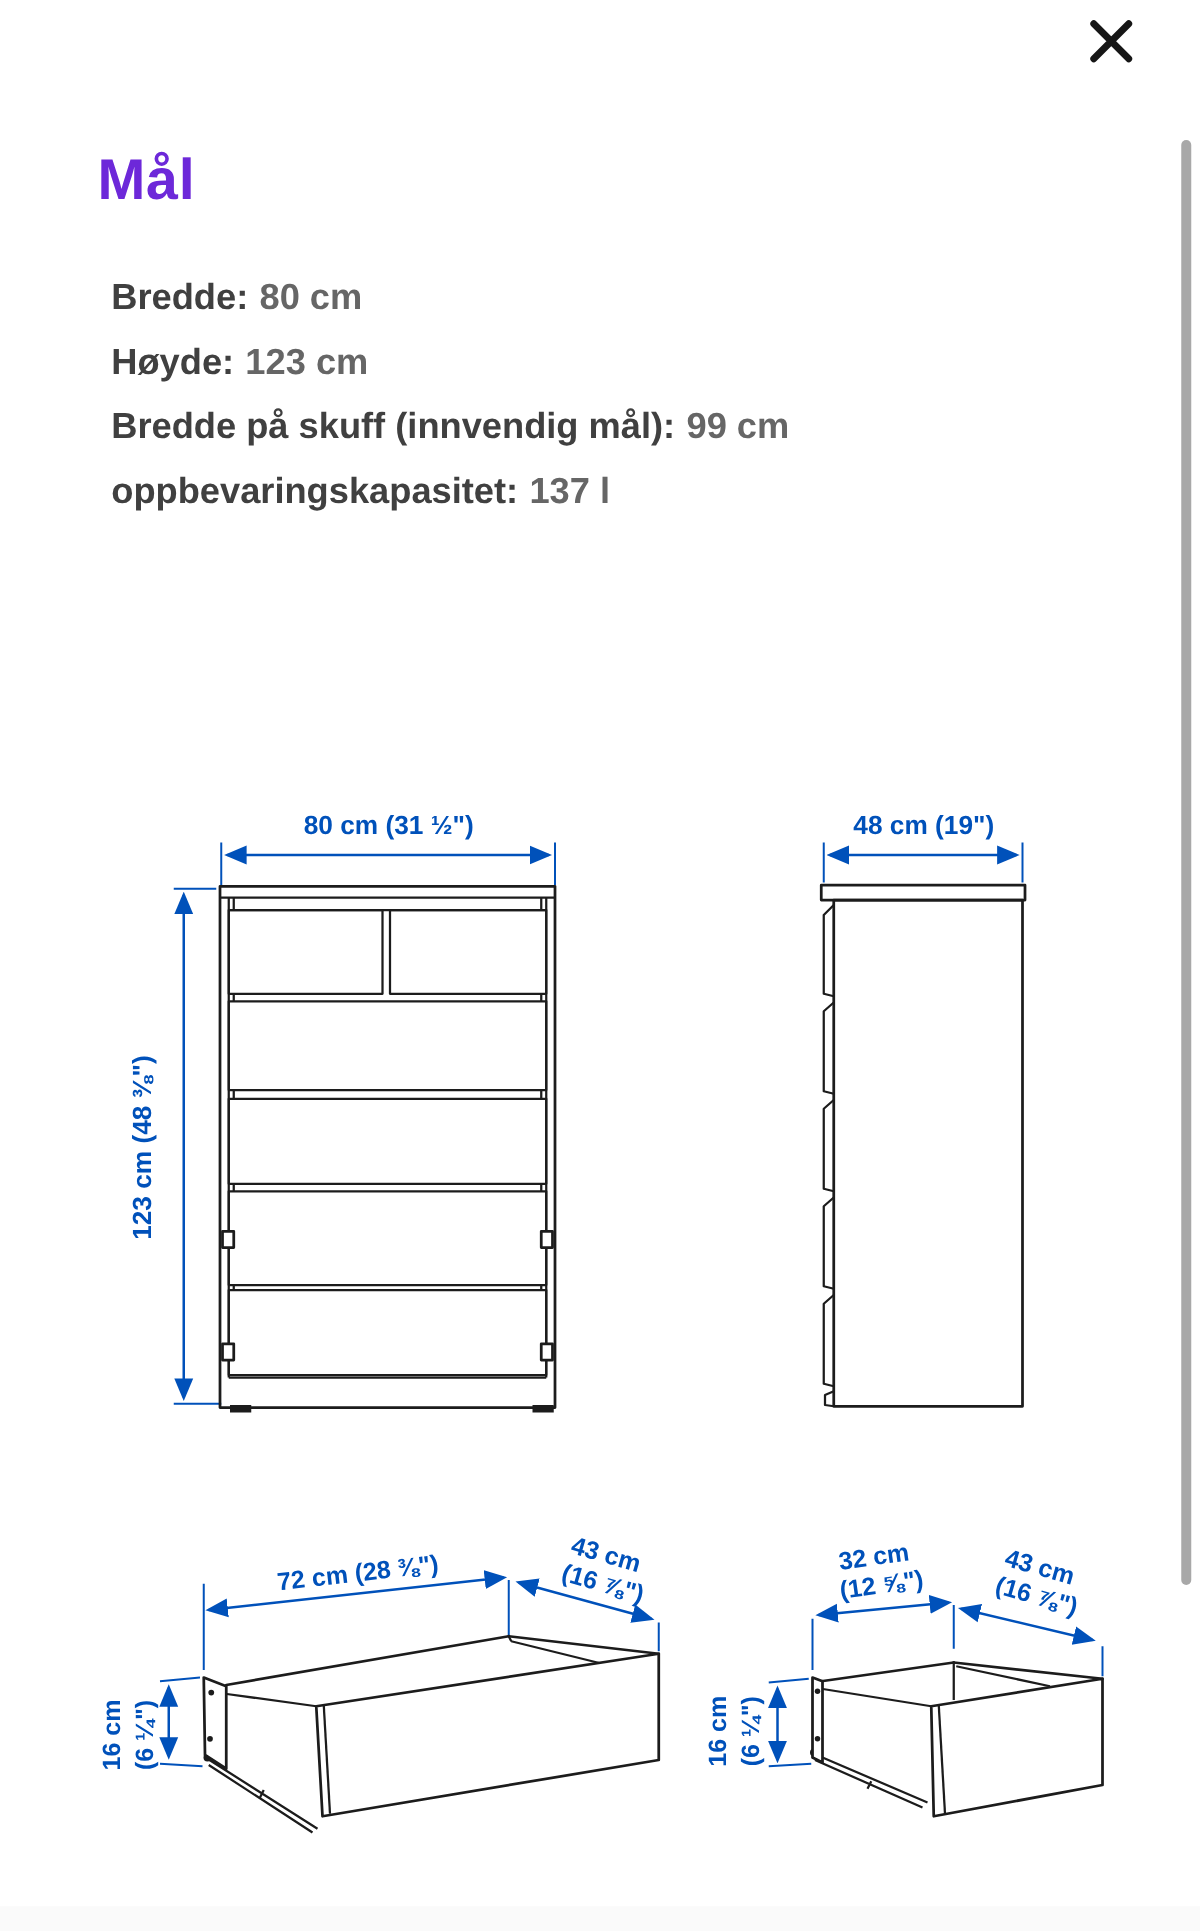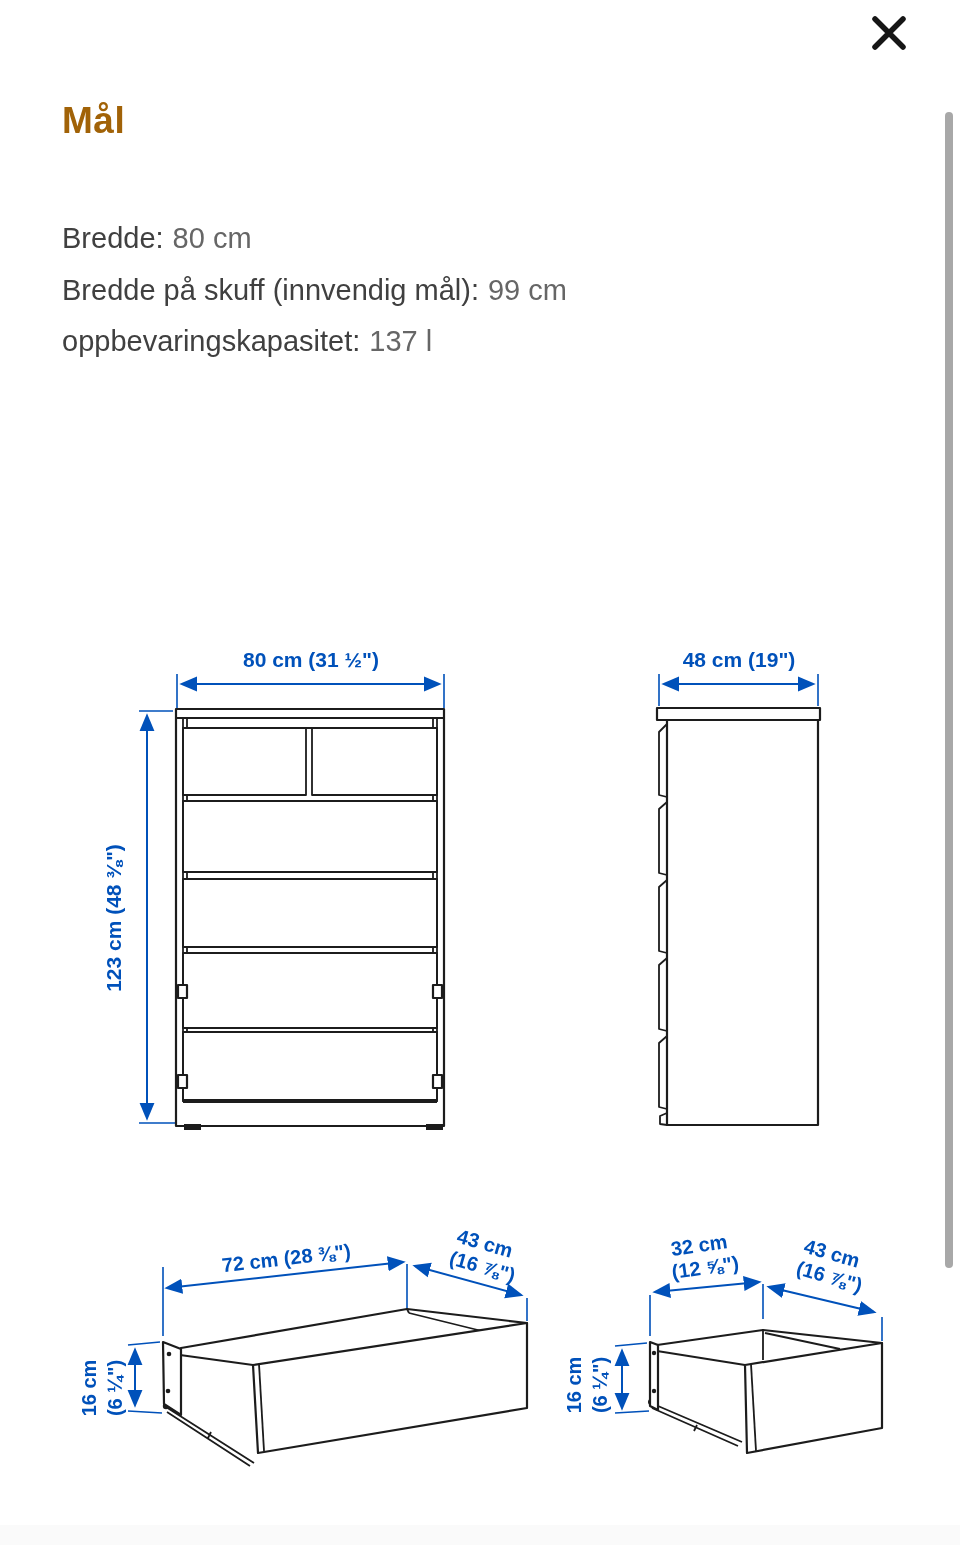--- a/index.html
+++ b/index.html
@@ -12,30 +12,30 @@
     position:absolute;top:10px;right:48px;width:46px;height:46px;border:none;background:transparent;
     cursor:pointer;padding:0;
   }
   
   .scrollbar-thumb{
     position:absolute;left:945px;top:112px;width:8px;height:1156px;
     background:#a8a8a8;border-radius:5px;
   }
   
   .page-title{
-    position:absolute;left:62px;top:100px;margin:0;
-    font-size:37px;font-weight:700;color:#a16207;letter-spacing:0.5px;
+    position:absolute;left:62px;top:100px;margin:16px;
+    font-size:46px;font-weight:700;color:#6d28d9;letter-spacing:0.5px;
   }
   
   .specs{
     position:absolute;left:62px;top:213px;width:760px;
     font-size:29px;line-height:51.5px;color:#404040;
   }
-  .spec-label{font-weight:400;color:#404040;}
-  .spec-value{font-weight:400;color:#666666;margin-left:9px;}
+  .spec-label{font-weight:700;color:#404040;margin-left:27px;}
+  .spec-value{font-weight:700;color:#666666;margin-left:9px;}
   
   .diagram{position:absolute;left:0;top:620px;width:960px;height:925px;}
   .diagram text{
     font-family:"Liberation Sans", sans-serif;
     font-weight:700;fill:#0051ba;
   }
   .dim-main{font-size:21px;}
   .dim-sub{font-size:20px;}
   .furn{stroke:#1c1c1c;fill:none;stroke-width:2.2;stroke-linejoin:round;stroke-linecap:round;}
   .furn-thin{stroke:#1c1c1c;fill:none;stroke-width:1.8;stroke-linejoin:round;}
@@ -55,20 +55,21 @@
       <path d="M9,9 L37,37 M37,9 L9,37" stroke="#161616" stroke-width="5.5" stroke-linecap="round" fill="none"></path>
     </svg>
   </button>
 
   <div class="scrollbar-thumb"></div>
 
   <h1 class="page-title">Mål</h1>
 
   <div class="specs">
     <div><span class="spec-label">Bredde:</span><span class="spec-value">80 cm</span></div>
+    <div><span class="spec-label">Høyde:</span><span class="spec-value">123 cm</span></div>
     <div><span class="spec-label">Bredde på skuff (innvendig mål):</span><span class="spec-value">99 cm</span></div>
     <div><span class="spec-label">oppbevaringskapasitet:</span><span class="spec-value">137 l</span></div>
   </div>
 
   <svg class="diagram" viewBox="0 0 960 925">
     <defs>
       <marker id="ah" viewBox="0 0 10 10" refX="8.5" refY="5" markerWidth="9" markerHeight="9" orient="auto-start-reverse">
         <path d="M0,0.8 L10,5 L0,9.2 z" fill="#0051ba"></path>
       </marker>
     </defs>

